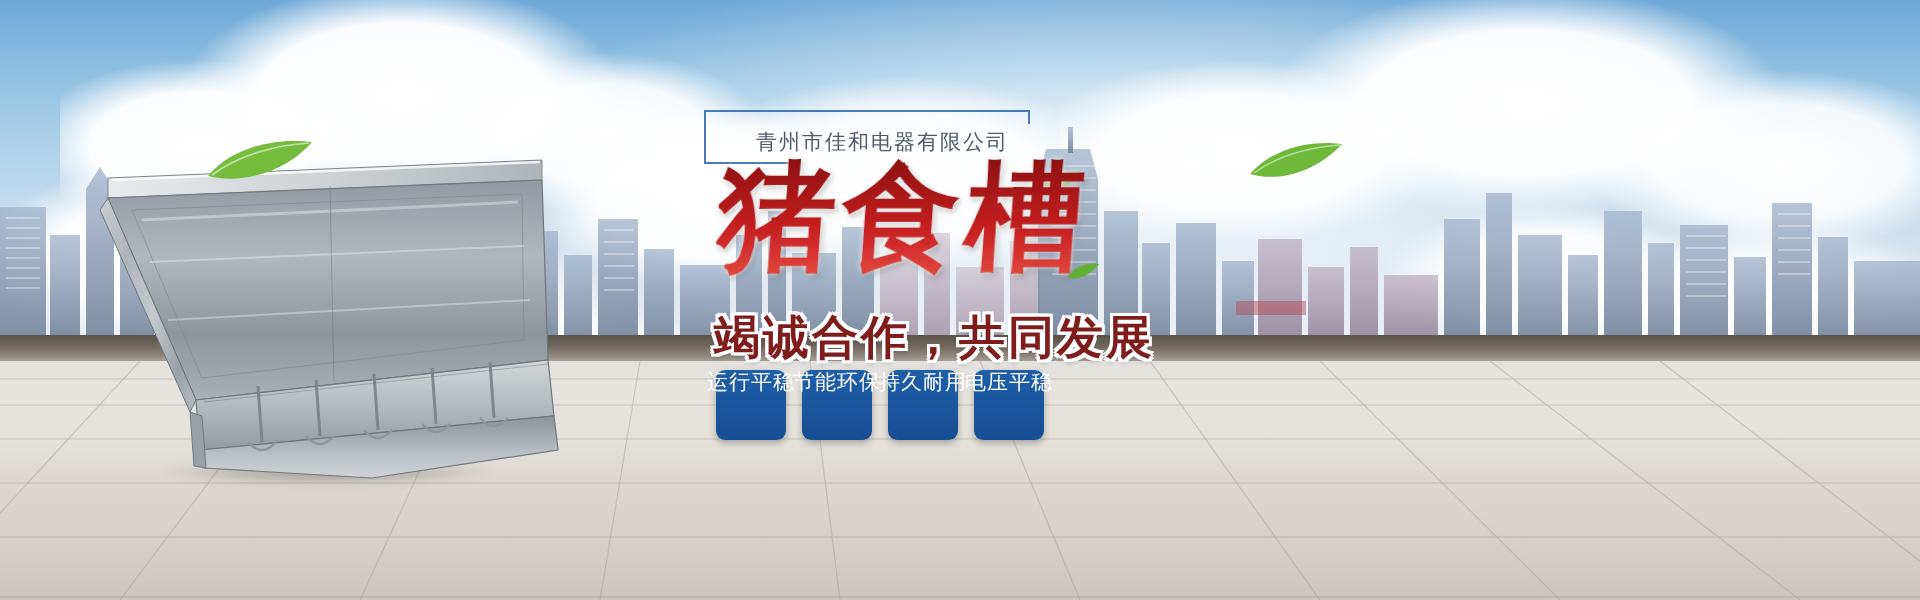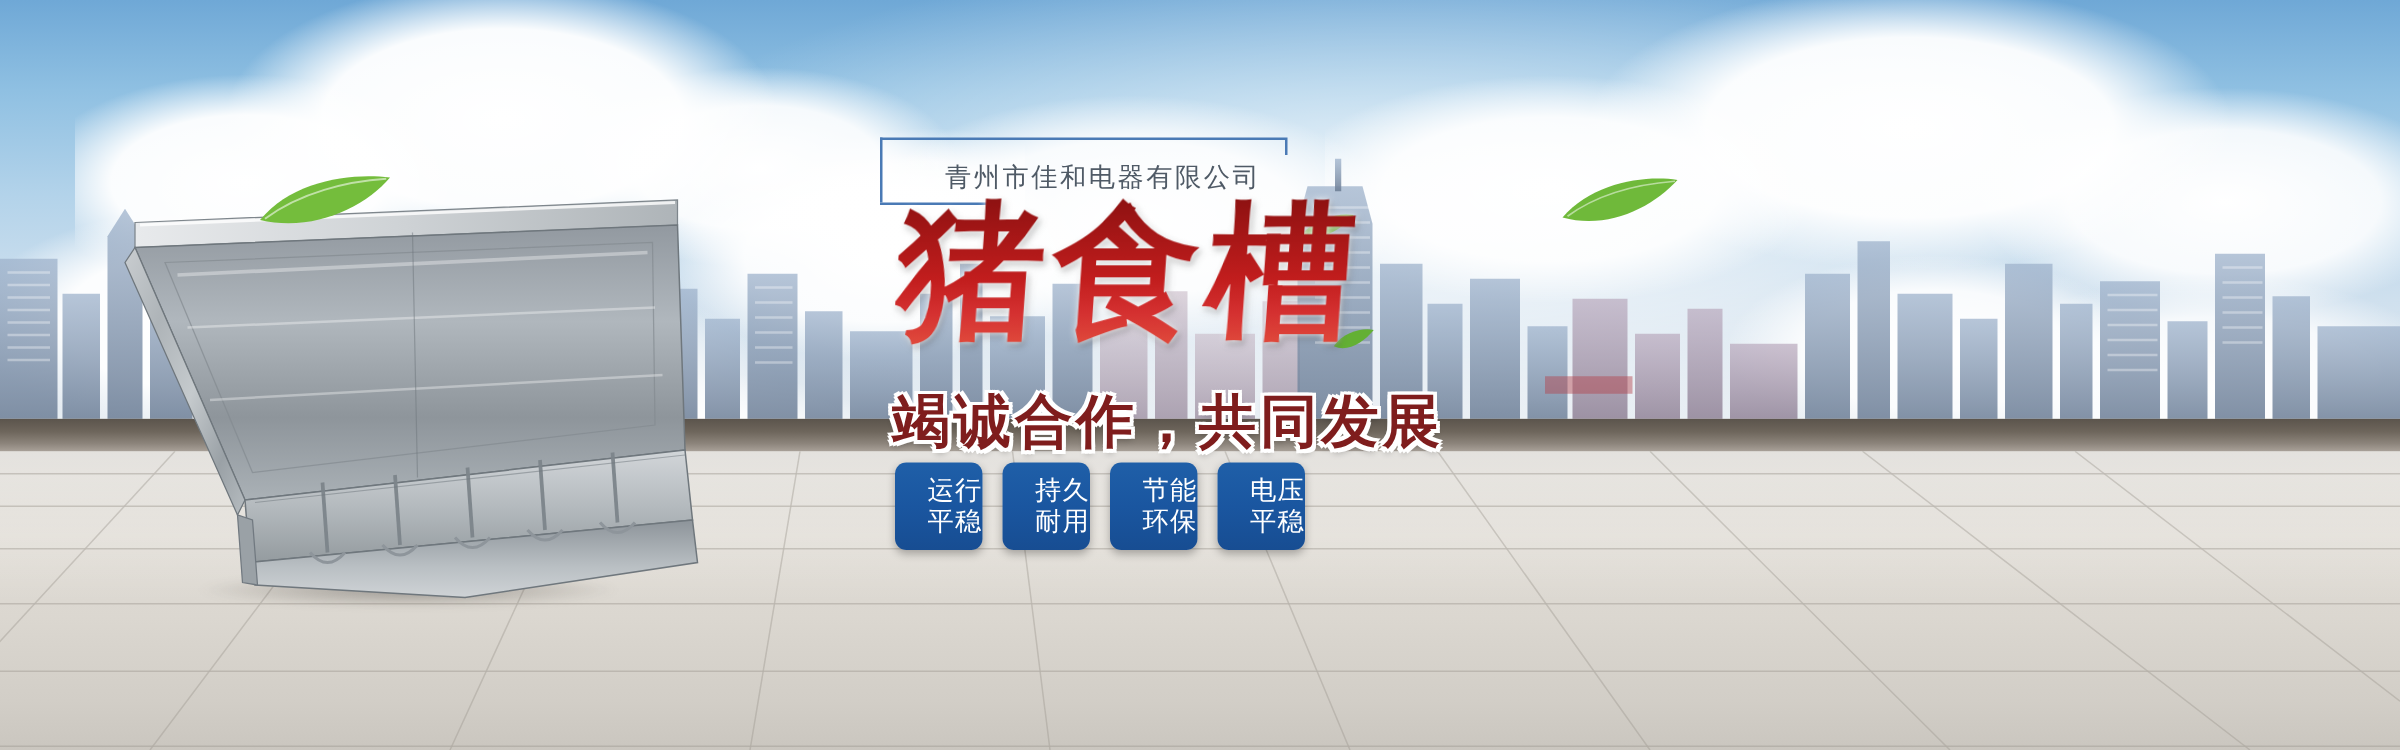--- a/index.html
+++ b/index.html
@@ -133,21 +133,21 @@
 
   
   .badges{
     position:absolute;left:16px;top:270px;
     display:flex;gap:16px;
   }
   .badge{
     width:70px;height:70px;border-radius:9px;
     background:linear-gradient(180deg,#1f5fa8 0%,#1a56a0 50%,#174d92 100%);
     box-shadow:0 3px 7px rgba(0,0,0,.28);
-    display:flex;flex-direction:column;align-items:flex-end;justify-content:center;
+    display:flex;align-items:flex-start;justify-content:center;
     color:#fff;line-height:1.18;
     font-size:21px;letter-spacing:1px;font-weight:400;
   }
   .badge span{display:block;white-space:nowrap;}
 </style>
 </head>
 <body>
 
 <div class="stage">
 
@@ -445,26 +445,26 @@
     <div class="bigtitle">猪食槽</div>
 
     <div class="subtitle">竭诚合作，共同发展</div>
 
     <div class="badges">
       <div class="badge">
         <span>运行</span>
         <span>平稳</span>
       </div>
       <div class="badge">
+        <span>节能</span>
+        <span>环保</span>
+      </div>
+      <div class="badge">
         <span>持久</span>
         <span>耐用</span>
-      </div>
-      <div class="badge">
-        <span>节能</span>
-        <span>环保</span>
       </div>
       <div class="badge">
         <span>电压</span>
         <span>平稳</span>
       </div>
     </div>
 
   </div>
 
 </div>

